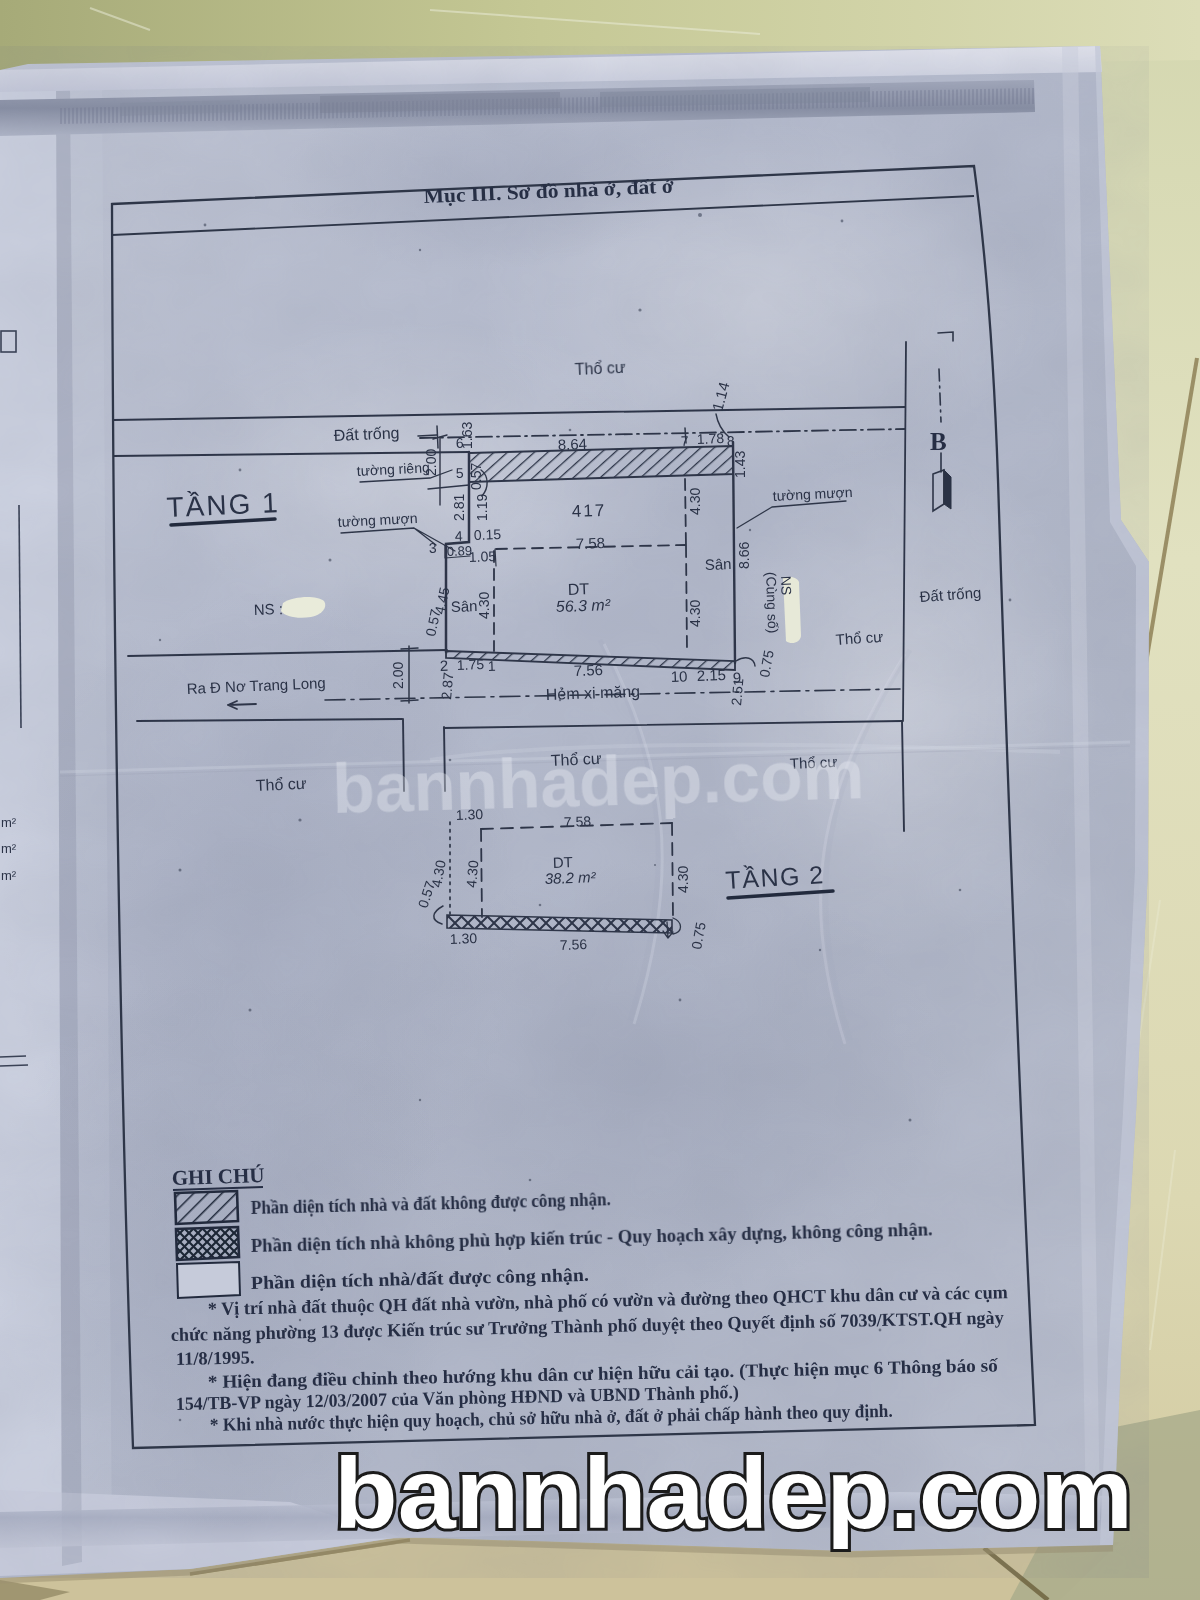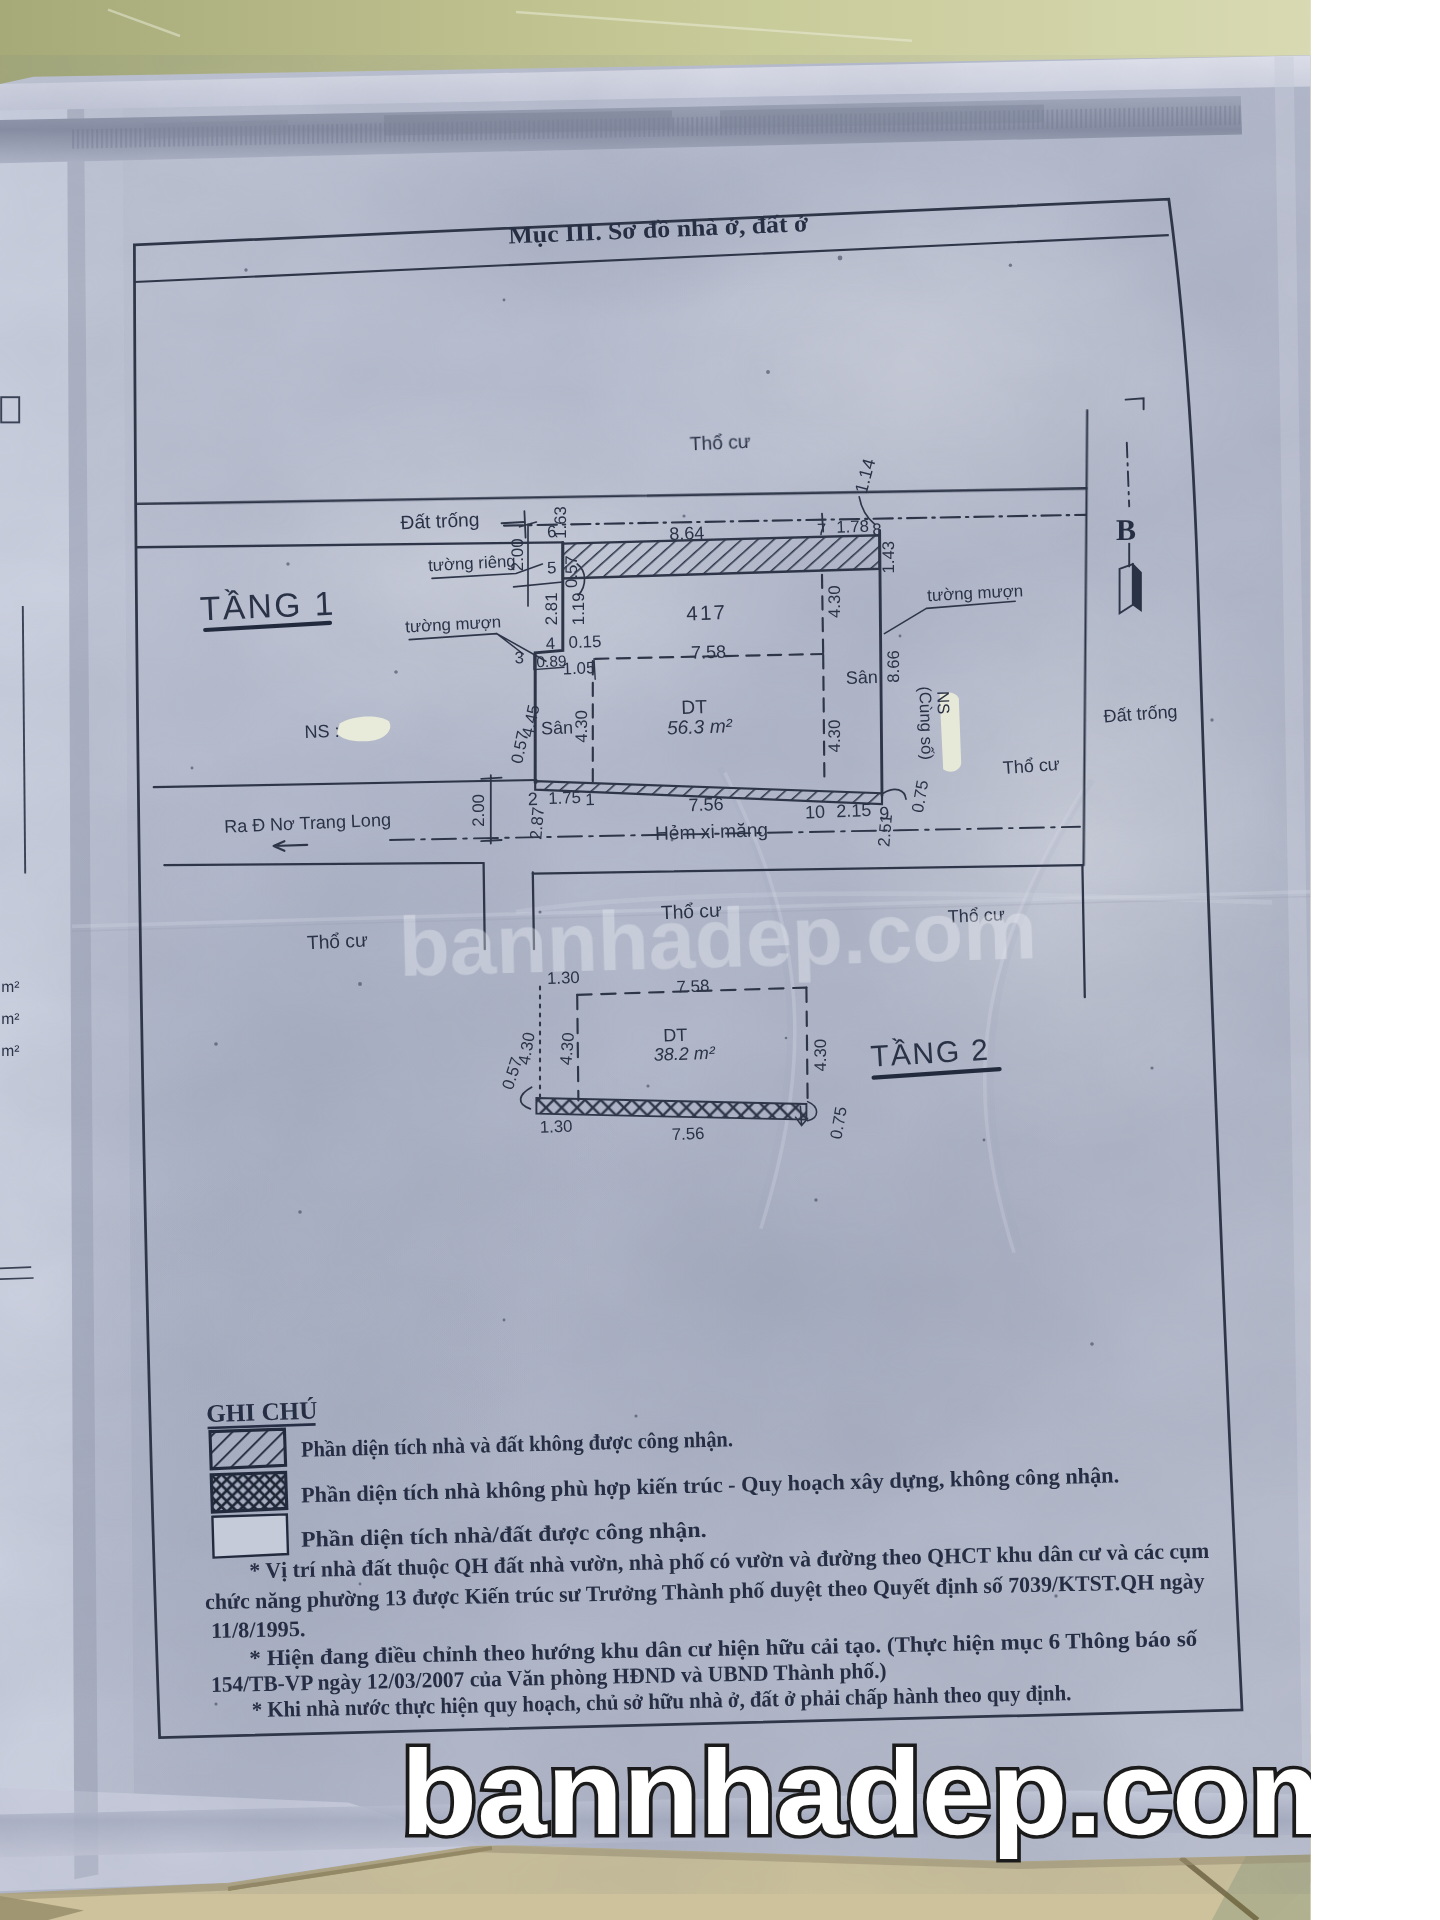--- a/index.html
+++ b/index.html
@@ -1,16 +1,16 @@
 <!DOCTYPE html>
 <html><head>
 <meta charset="utf-8">
 <style>
 html,body{margin:0;padding:0}
-#c{position:relative;width:1092px;height:1600px;overflow:hidden;background:#d6d8b4}
+#c{position:relative;width:1200px;height:1600px;overflow:hidden;background:#d6d8b4}
 svg{position:absolute;top:0;left:0;display:block}
 text{font-family:"Liberation Sans",sans-serif}
 .hand{fill:#2b3347;font-family:"Liberation Sans",sans-serif}
 .ser{fill:#272f45;font-family:"Liberation Serif",serif;font-weight:bold}
 </style>
 </head>
 <body>
 <div id="c">
 <svg width="1200" height="1600" viewBox="0 0 1200 1600">
 <defs>

